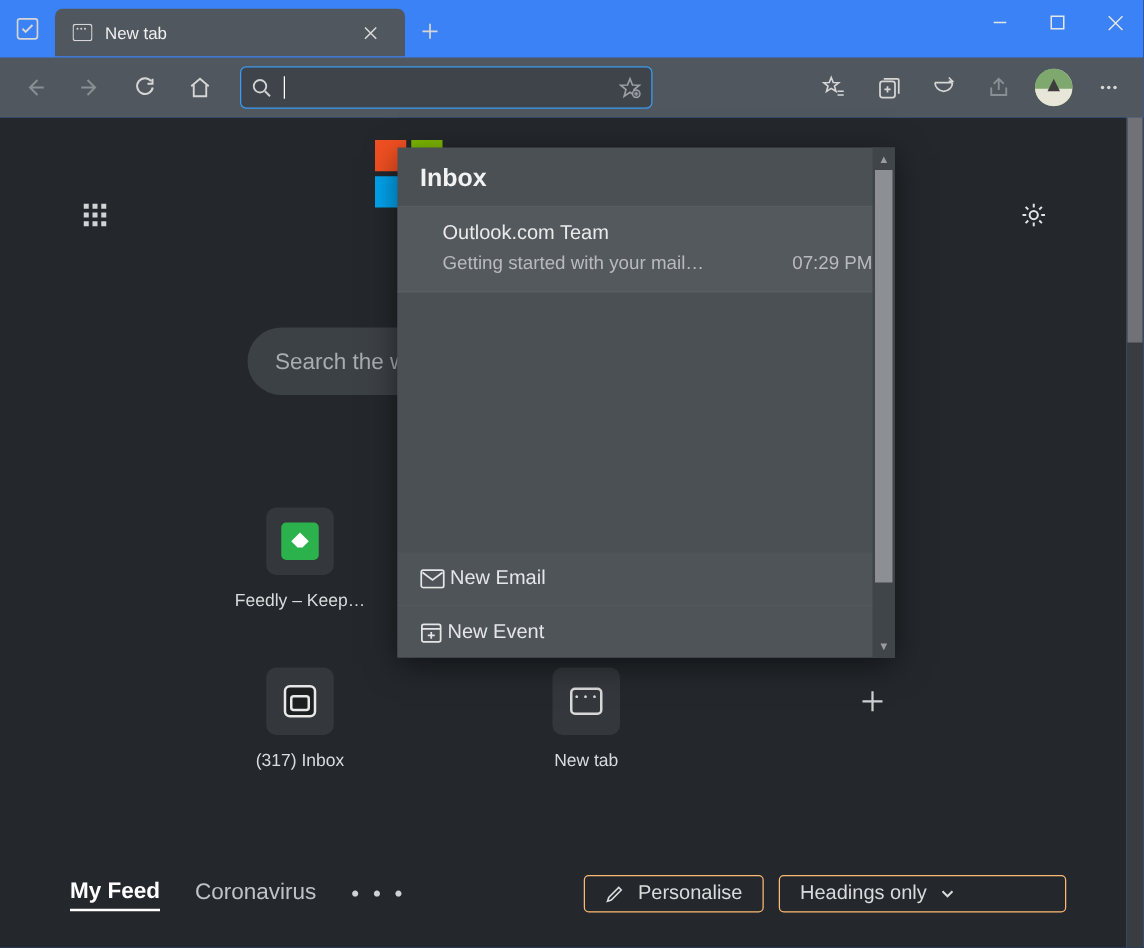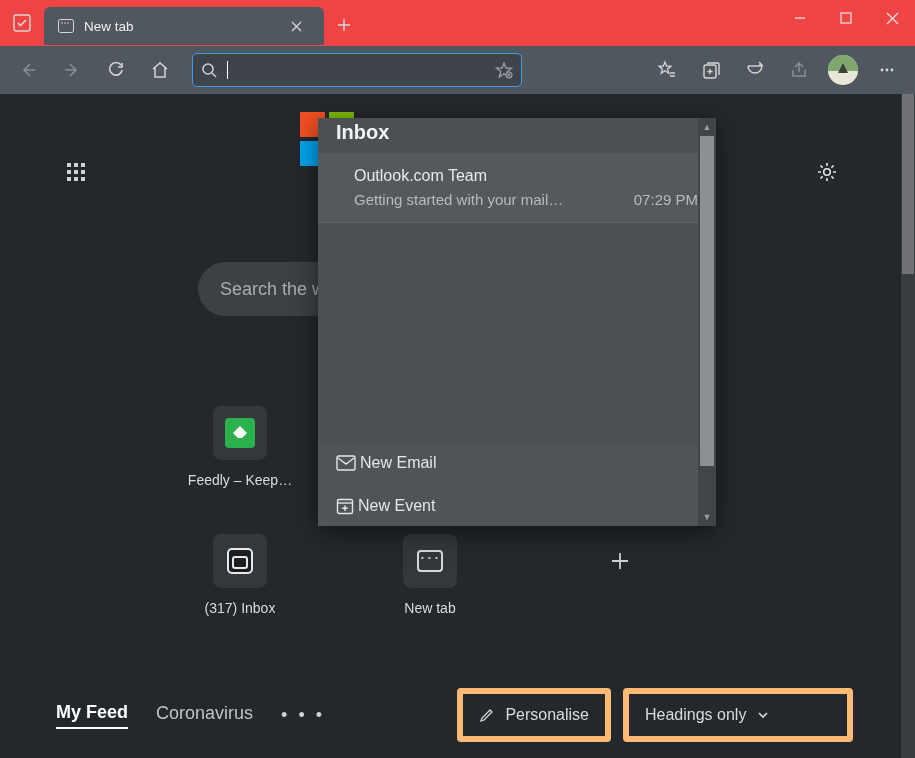--- a/index.html
+++ b/index.html
@@ -1,18 +1,18 @@
 <!DOCTYPE html>
 <html><head>
 <meta charset="utf-8">
 <style>
   * { box-sizing: border-box; margin: 0; padding: 0; }
   html, body { width: 915px; height: 758px; overflow: hidden; font-family: "Segoe UI", Arial, sans-serif; background: #24282c; color: #e0e0e0; }
   .win {
-    position: relative; width: 915px; height: 758px; background: #ef4444;
+    position: relative; width: 915px; height: 758px; background: #3b82f6;
   }
   
   .titlebar { display: flex; align-items: flex-start; height: 46px; }
   .titlebar-left { display: flex; align-items: center; height: 46px; }
   .tab-actions-btn {
     width: 44px; height: 44px; display: flex; align-items: center; justify-content: center;
   }
   .tab {
     display: flex; align-items: center; gap: 10px;
     height: 38px; margin-top: 6px; padding: 0 14px 0 14px;
@@ -66,21 +66,21 @@
   .ms-logo .q2{ background:#7fba00; right:0; top:0;}
   .ms-logo .q3{ background:#00a4ef; left:0; bottom:0;}
   .ms-logo .q4{ background:#ffb900; right:0; bottom:0;}
   .searchbox {
     position:absolute; left:198px; top:168px; width:500px; height:54px;
     background:#3c4146; border-radius:27px; display:flex; align-items:center; padding:0 22px;
     color:#a8adb2; font-size:18px;
   }
   
   .tiles-row1 { position:absolute; top:312px; left:180px; display:flex; gap:90px; }
-  .tiles-row2 { position:absolute; top:440px; left:180px; display:flex; gap:70px; }
+  .tiles-row2 { position:absolute; top:440px; left:180px; display:flex; gap:109px; }
   .tile { width:120px; display:flex; flex-direction:column; align-items:center; gap:12px; }
   .tile .tile-ico { width:54px; height:54px; border-radius:8px; background:#34383c; display:flex; align-items:center; justify-content:center; }
   .tile .tile-label { font-size:14px; color:#d9dbdd; text-align:left; max-width:120px; white-space:nowrap; overflow:hidden; text-overflow:ellipsis;}
   .tile.active { background:#34383c; border-radius:8px; padding:10px 0 14px; margin-top:-10px; width:120px;}
   .tile.active .tile-ico { background:#3f4449; }
   .tile.add .tile-ico { background:transparent; border:none;}
   .tile-more {
     position:absolute; width:24px; height:24px; background:#4b5055; border-radius:4px;
     top:-10px; right:-2px; display:flex; align-items:center; justify-content:center;
   }
@@ -96,37 +96,37 @@
   .inbox-glyph::after{ content:""; position:absolute; left:3px; right:3px; bottom:3px; height:9px; border:2px solid #e8e8e8; border-radius:3px;}
   .newtab-glyph { width:26px; height:22px; border:2px solid #d8d8d8; border-radius:4px; position:relative;}
   .newtab-glyph::after{ content:"• • •"; position:absolute; width:100%; text-align:center; top:1px; color:#d8d8d8; font-size:8px; letter-spacing:1px;}
 
   
   .flyout {
     position:absolute; left:318px; top:24px; width:398px; height:408px;
     background:#4b5055; box-shadow:0 6px 24px rgba(0,0,0,.5);
     display:flex; flex-direction:column;
   }
-  .flyout-header { padding:3px 18px 10px; font-size:20px; font-weight:600; color:#f2f2f2; border-bottom:1px solid #5d6267;}
+  .flyout-header { padding:14px 18px 10px; font-size:20px; font-weight:600; color:#f2f2f2; border-bottom:1px solid #5d6267;}
   .flyout-item { padding:12px 18px 14px 36px; border-bottom:1px solid #5d6267; background:#54595e;}
   .flyout-item .sender{ font-size:16px; color:#eaeaea; margin-bottom:6px;}
   .flyout-item .row2{ display:flex; justify-content:space-between; font-size:15px; color:#b7bbbf;}
   .flyout-spacer { flex:1; background:#4b5055;}
   .flyout-action { height:42px; display:flex; align-items:center; gap:4px; padding:0 18px; font-size:16px; color:#e4e6e8; background:#4f5459;}
   .flyout-action + .flyout-action { border-top:1px solid rgba(255,255,255,0.03);}
   .flyout-scroll { position:absolute; right:0; top:0; bottom:0; width:18px; background:#40454a; }
   .flyout-scroll .arrow { height:18px; display:flex; align-items:center; justify-content:center; color:#9a9ea2; font-size:9px;}
   .flyout-scroll .thumb { position:absolute; top:18px; left:2px; width:14px; height:330px; background:#8c9094;}
   
   .bottom { position:absolute; left:56px; right:48px; bottom:18px; height:50px; display:flex; align-items:center; gap:28px;}
   .feed-tab { font-size:18px; color:#bfc3c7; padding-bottom:4px; }
   .feed-tab.active { color:#fff; font-weight:600; border-bottom:2px solid #fff;}
   .dots3 { color:#cfd2d5; font-size:18px; letter-spacing:3px;}
   .pill { margin-left:auto; display:flex; gap:12px;}
-  .pill-btn { height:54px; border:6px solid #fdba74; border-radius:4px; display:flex; align-items:center; padding:0 16px; gap:10px; color:#d9dbdd; font-size:16px;}
+  .pill-btn { height:30px; border:1px solid #fdba74; border-radius:4px; display:flex; align-items:center; padding:0 16px; gap:10px; color:#d9dbdd; font-size:16px;}
   .pill-btn.wide { min-width:230px; justify-content:flex-start;}
   svg { display:block; }
 </style>
 </head>
 <body>
 
 <div class="win">
 
   <div class="titlebar">
     <div class="titlebar-left">

